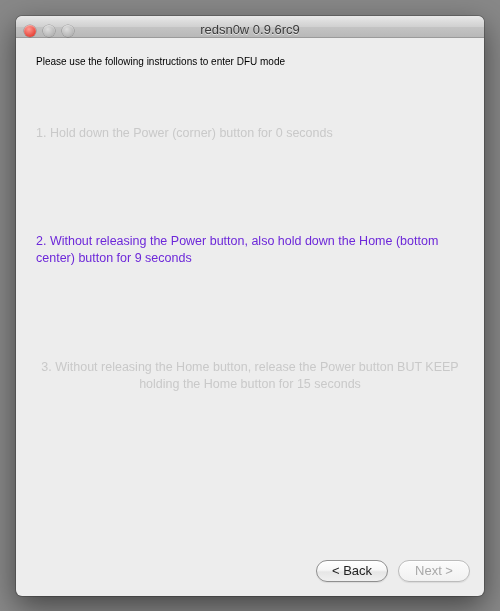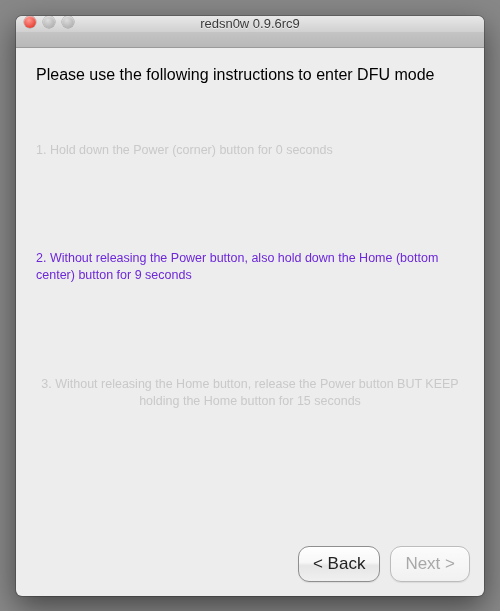--- a/index.html
+++ b/index.html
@@ -20,25 +20,25 @@
       width: 468px;
       height: 580px;
       background: #ededed;
       border-radius: 6px;
       box-shadow: 0 10px 30px rgba(0,0,0,0.5), 0 0 0 1px rgba(0,0,0,0.2);
       overflow: hidden;
       display: flex;
       flex-direction: column;
     }
     .titlebar {
-      height: 32px;
+      height: 22px;
       background: linear-gradient(to bottom, #e8e8e8 0%, #d1d1d1 50%, #c4c4c4 51%, #b8b8b8 100%);
       border-bottom: 1px solid #9a9a9a;
       display: flex;
-      align-items: flex-start;
+      align-items: flex-end;
       position: relative;
       border-top-left-radius: 6px;
       border-top-right-radius: 6px;
     }
     .traffic-lights {
       display: flex;
       gap: 7px;
       padding-left: 8px;
       align-items: center;
     }
@@ -63,21 +63,21 @@
     .content {
       flex: 1;
       padding: 18px 20px 10px 20px;
       background: #ededed;
       display: flex;
       flex-direction: column;
       font-size: 12.5px;
       color: #000;
     }
     .heading {
-      font-size: 16px;
+      font-size: 10px;
       color: #000;
       margin-bottom: 58px;
     }
     .step {
       margin-bottom: 92px;
       line-height: 1.35;
     }
     .step.dim {
       color: #c9c9c9;
     }
@@ -87,23 +87,23 @@
     .step3 { margin-bottom: 0; text-align: center; }
     .spacer { flex: 1; }
     .button-row {
       display: flex;
       justify-content: flex-end;
       gap: 10px;
       padding: 8px 14px 14px 0;
     }
     .mac-btn {
       font-family: inherit;
-      font-size: 17px;
+      font-size: 13px;
       padding: 2px 14px;
-      height: 36px;
+      height: 22px;
       border-radius: 11px;
       border: 1px solid #8f8f8f;
       background: linear-gradient(to bottom, #ffffff 0%, #f7f7f7 45%, #e6e6e6 55%, #f0f0f0 100%);
       color: #222;
       box-shadow: 0 1px 0 rgba(255,255,255,0.8) inset, 0 1px 1px rgba(0,0,0,0.08);
       cursor: default;
       min-width: 72px;
       text-align: center;
     }
     .mac-btn.disabled {

